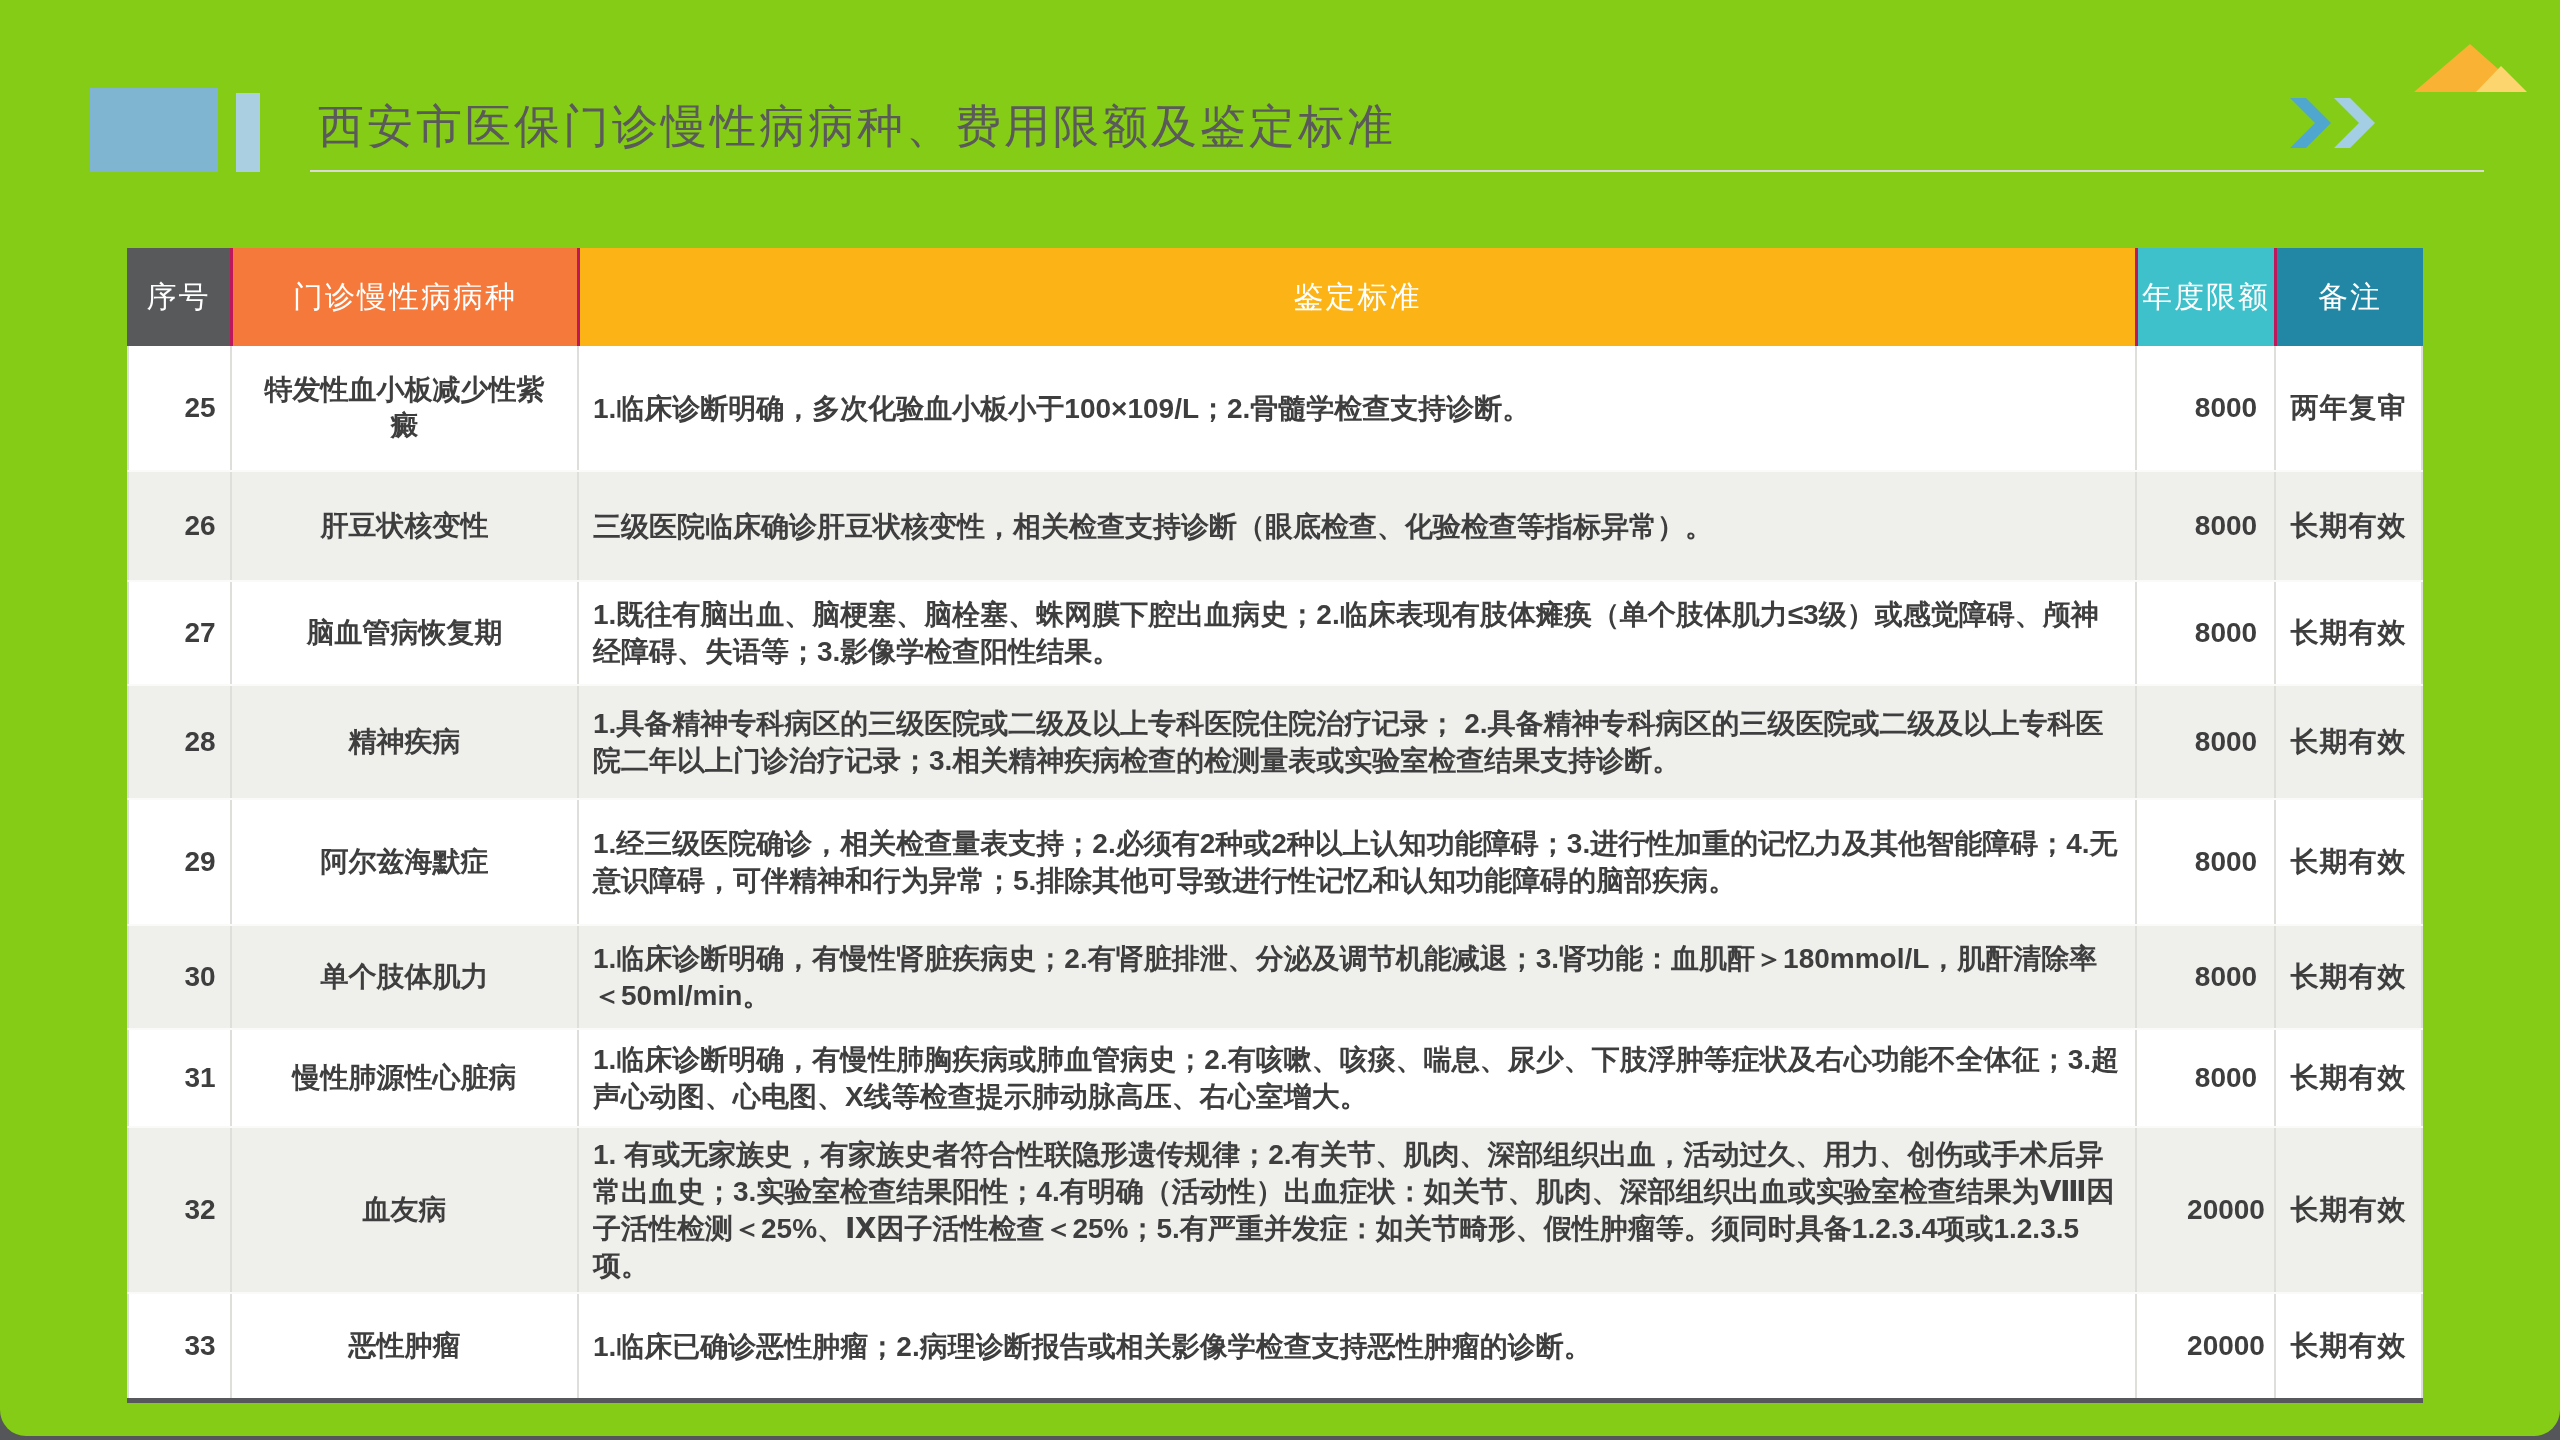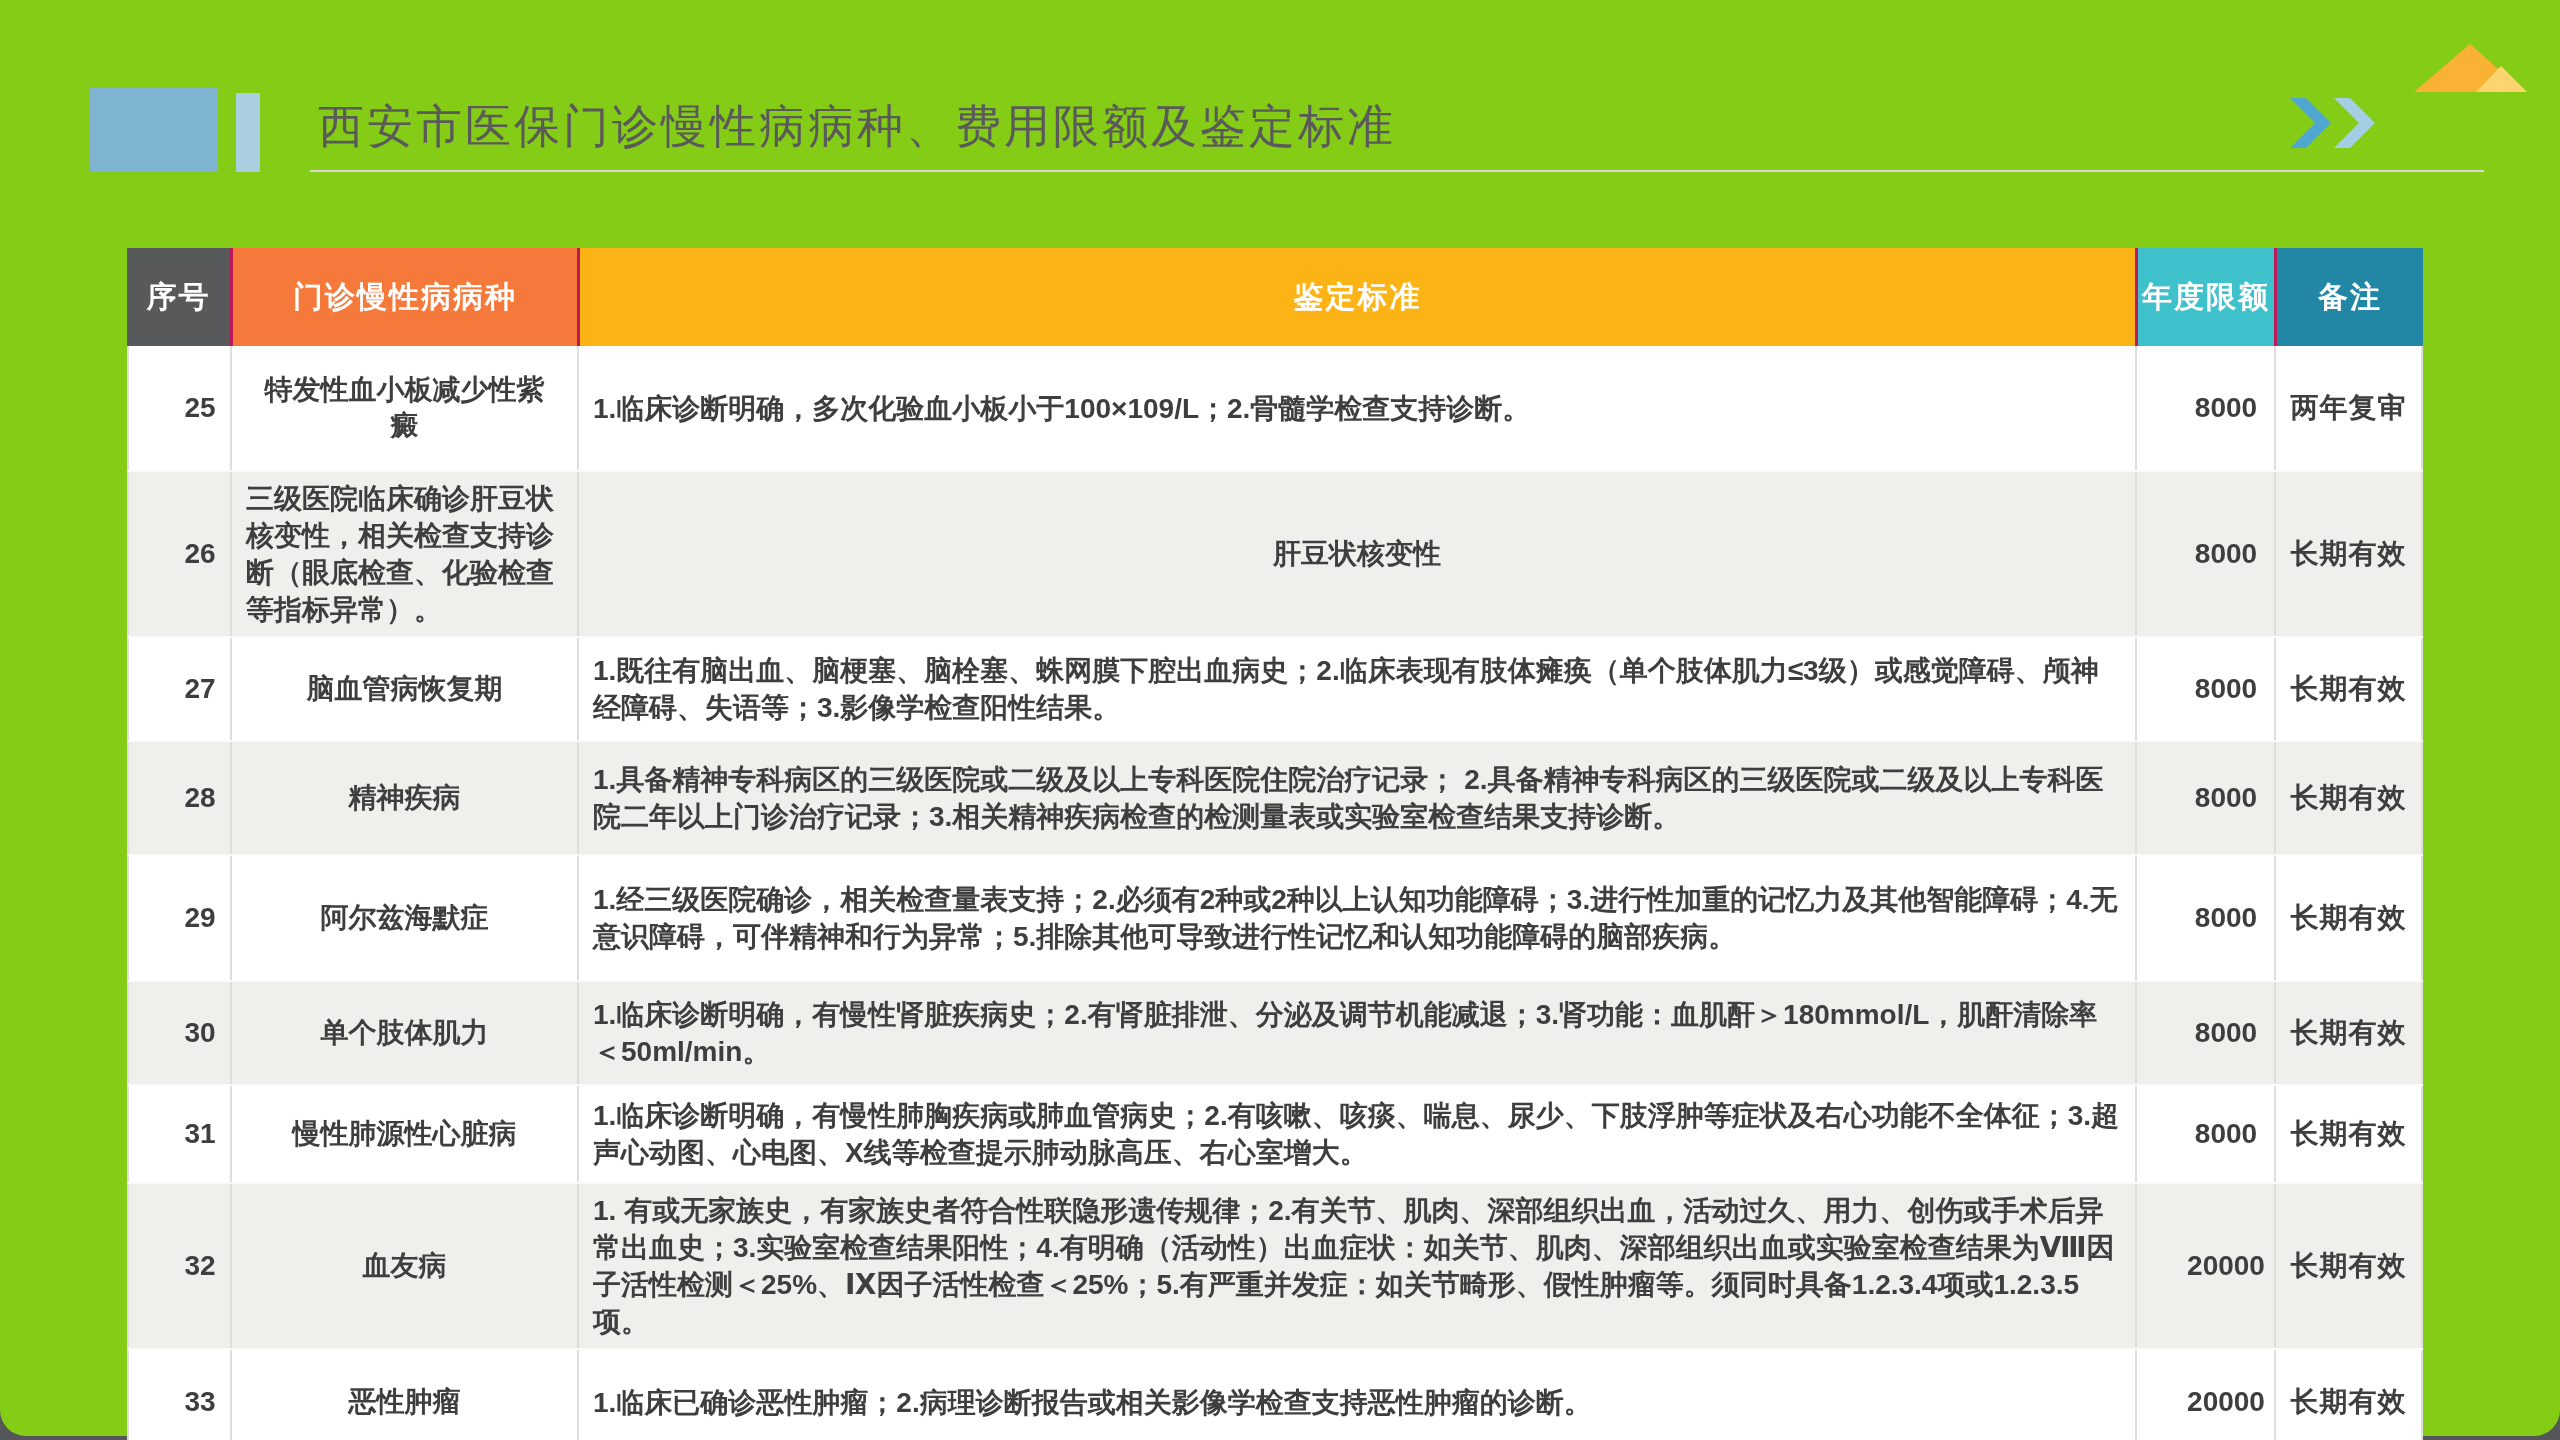--- a/index.html
+++ b/index.html
@@ -25,21 +25,21 @@
 
   
   .table{
     position:absolute;left:127px;top:248px;width:2296px;
     border-bottom:5px solid #57585B;
   }
   .trow{display:grid;grid-template-columns:103px 347px 1558px 139px 149px;}
   .thead{height:98px;}
   .thead .cell{
     display:flex;align-items:center;justify-content:center;
-    font-size:30px;font-weight:700;color:#FFFFFF;letter-spacing:2px;
+    font-size:30px;font-weight:400;color:#FFFFFF;letter-spacing:2px;
   }
   .thead .cell + .cell{border-left:3px solid #be185d;}
   .hd-seq{background:#58595B;}
   .hd-disease{background:#F5793B;}
   .hd-standard{background:#FBB316;}
   .hd-limit{background:#3EC1CB;}
   .hd-note{background:#2187A5;}
 
   .tbody .trow:nth-child(odd){background:#FFFFFF;}
   .tbody .trow:nth-child(even){background:#EFEFEC;}
@@ -107,24 +107,24 @@
         <div class="cell disease-cell">特发性血小板减少性紫癜</div>
         <div class="cell std">
             <div class="std-text">1.临床诊断明确，多次化验血小板小于100×109/L；2.骨髓学检查支持诊断。</div>
           </div>
         <div class="cell limit-cell">8000</div>
         <div class="cell note-cell">两年复审</div>
       </div>
 
       <div class="trow">
         <div class="cell no-cell">26</div>
+        <div class="cell disease-cell">肝豆状核变性</div>
         <div class="cell std">
             <div class="std-text">三级医院临床确诊肝豆状核变性，相关检查支持诊断（眼底检查、化验检查等指标异常）。</div>
           </div>
-        <div class="cell disease-cell">肝豆状核变性</div>
         <div class="cell limit-cell">8000</div>
         <div class="cell note-cell">长期有效</div>
       </div>
 
       <div class="trow">
         <div class="cell no-cell">27</div>
         <div class="cell disease-cell">脑血管病恢复期</div>
         <div class="cell std">
             <div class="std-text">1.既往有脑出血、脑梗塞、脑栓塞、蛛网膜下腔出血病史；2.临床表现有肢体瘫痪（单个肢体肌力≤3级）或感觉障碍、颅神经障碍、失语等；3.影像学检查阳性结果。</div>
           </div>

